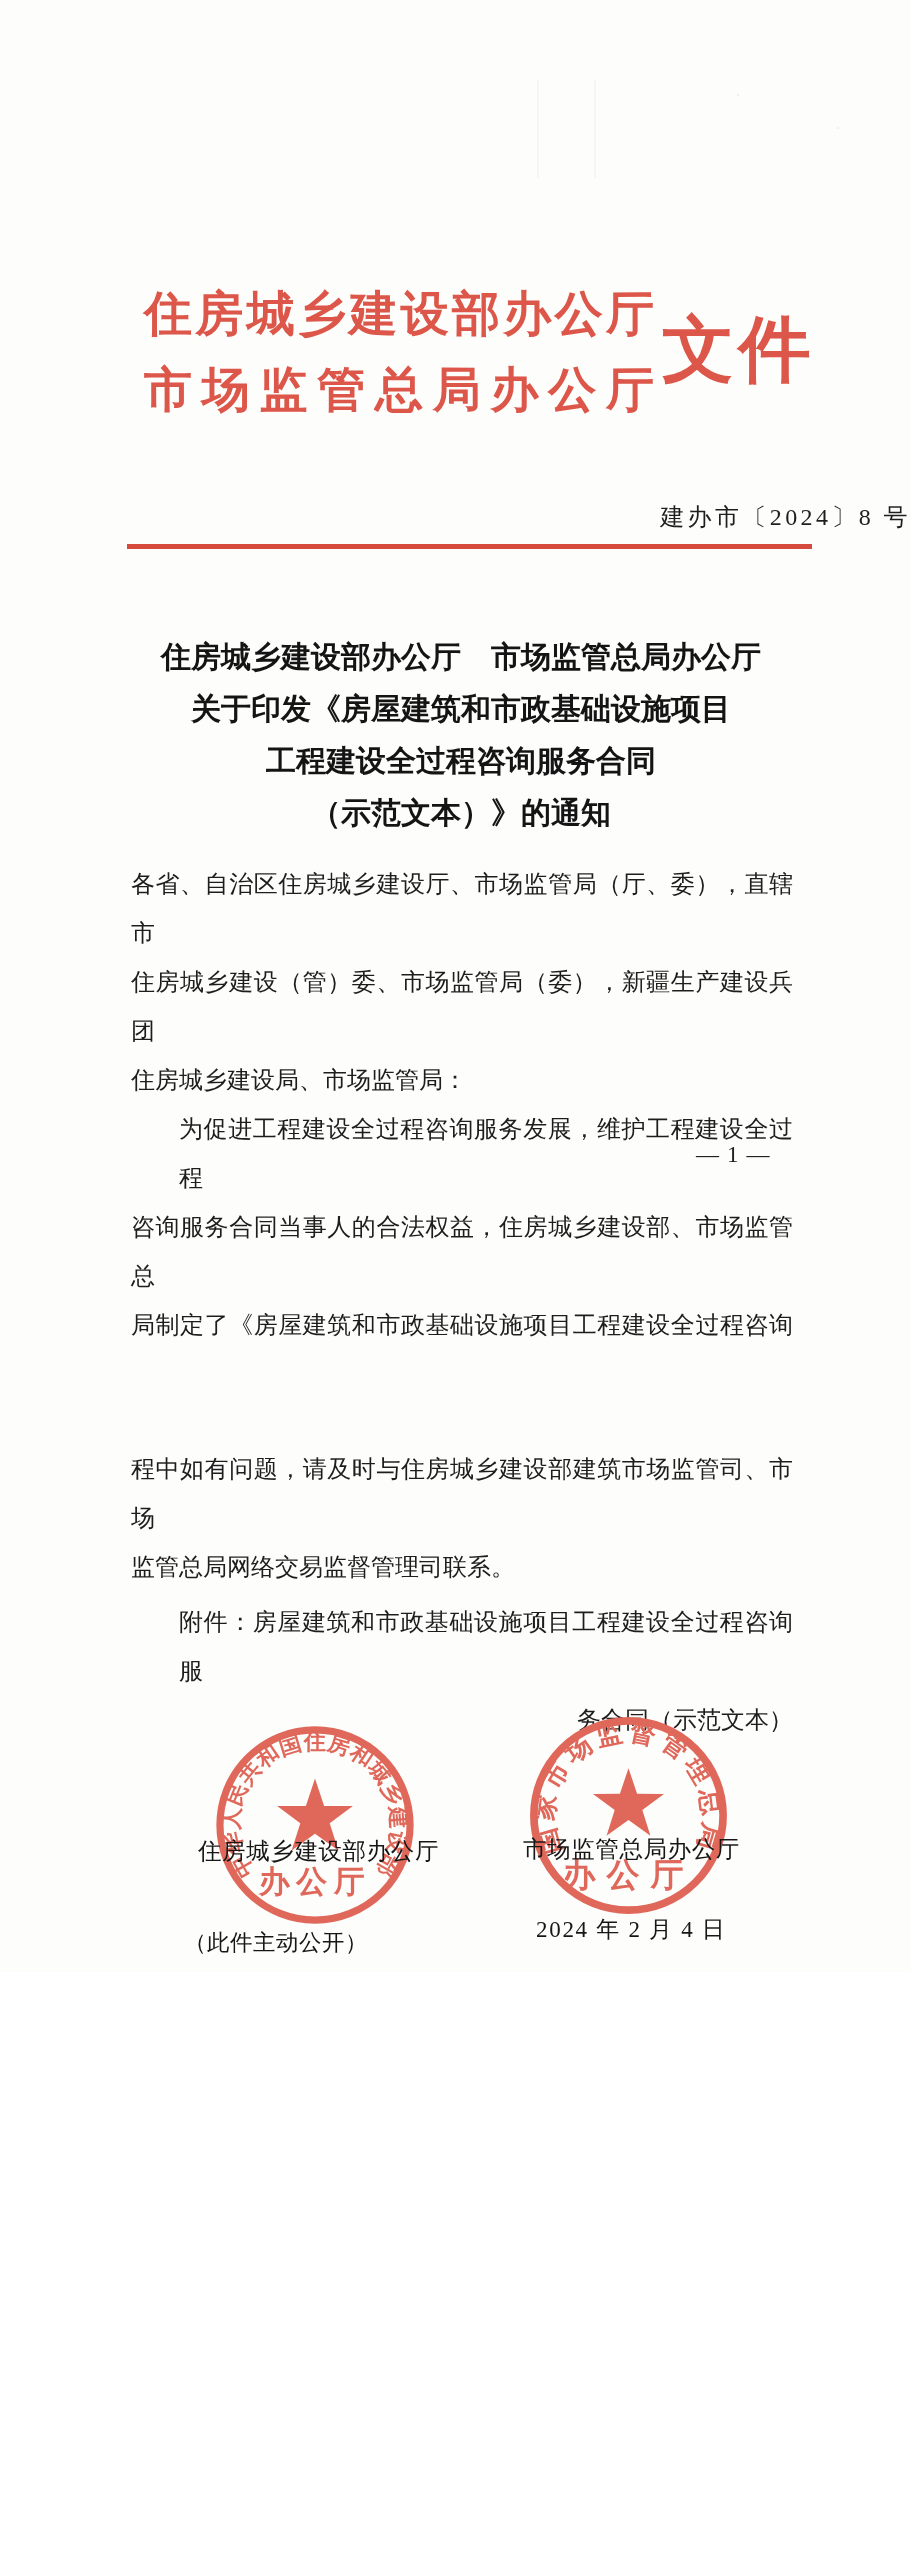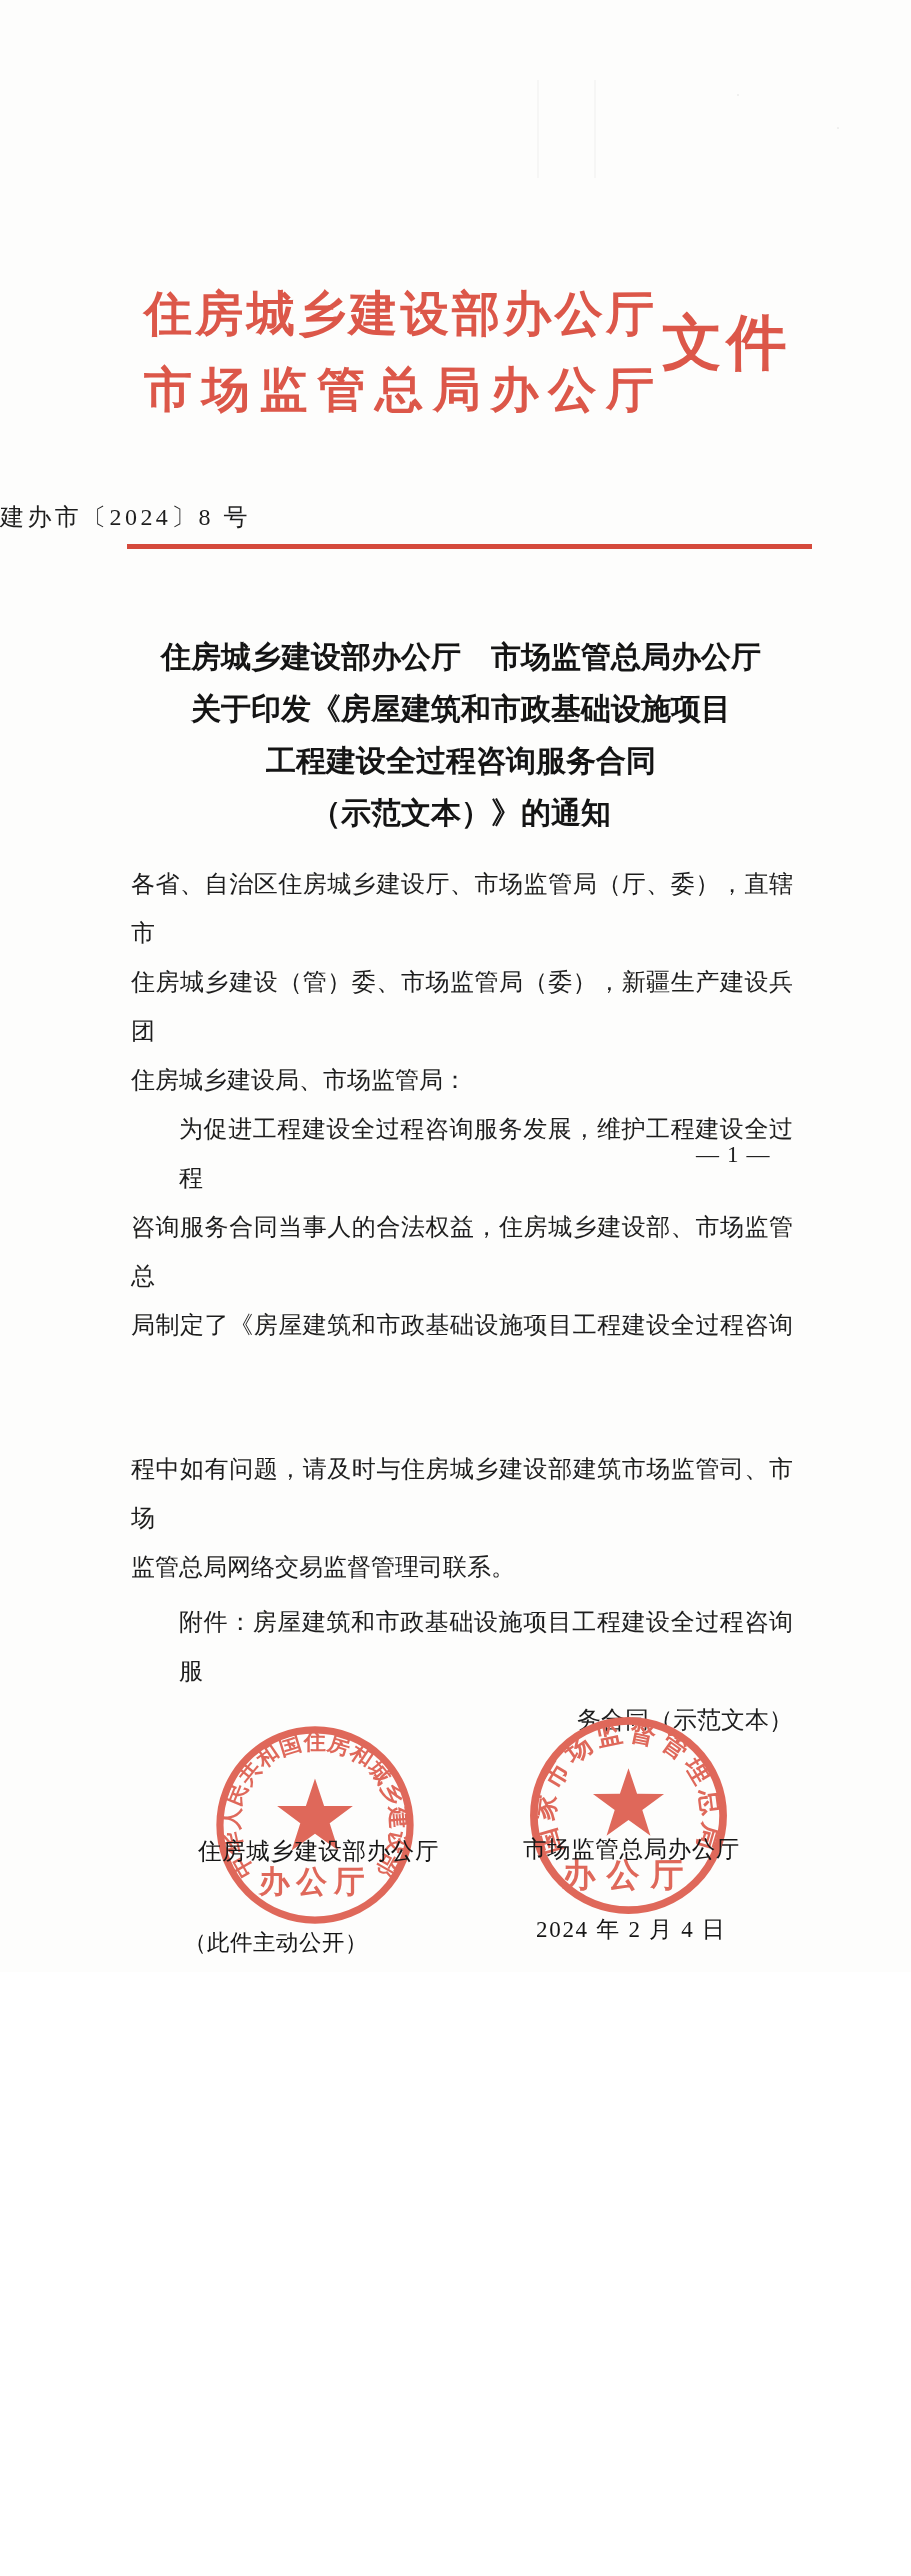--- a/index.html
+++ b/index.html
@@ -16,26 +16,26 @@
   .org-block {
     position:absolute; left:144px; top:276px; width:510px;
     color:#dc5749; font-weight:bold; font-size:48px;
   }
   .org-line {
     height:76px; line-height:76px;
     text-align:justify; text-align-last:justify;
   }
   .doc-type {
     position:absolute; left:662px; top:309px;
-    color:#dc5749; font-weight:bold; font-size:60px;
+    color:#dc5749; font-weight:bold; font-size:72px;
     letter-spacing:4.6px; line-height:1.15;
   }
   .doc-number {
     position:absolute; left:0; top:501px; width:911px;
-    text-align:left; font-size:24px; letter-spacing:3.4px;
+    text-align:right; font-size:24px; letter-spacing:3.4px;
   }
   .red-rule {
     position:absolute; left:127px; top:544px;
     width:685px; height:4.6px; background:#d54a3c;
   }
   
   .title-block {
     position:absolute; left:125px; top:631px; width:672px;
     text-align:center; font-weight:bold; font-size:30px;
     line-height:52px; color:#141414;

